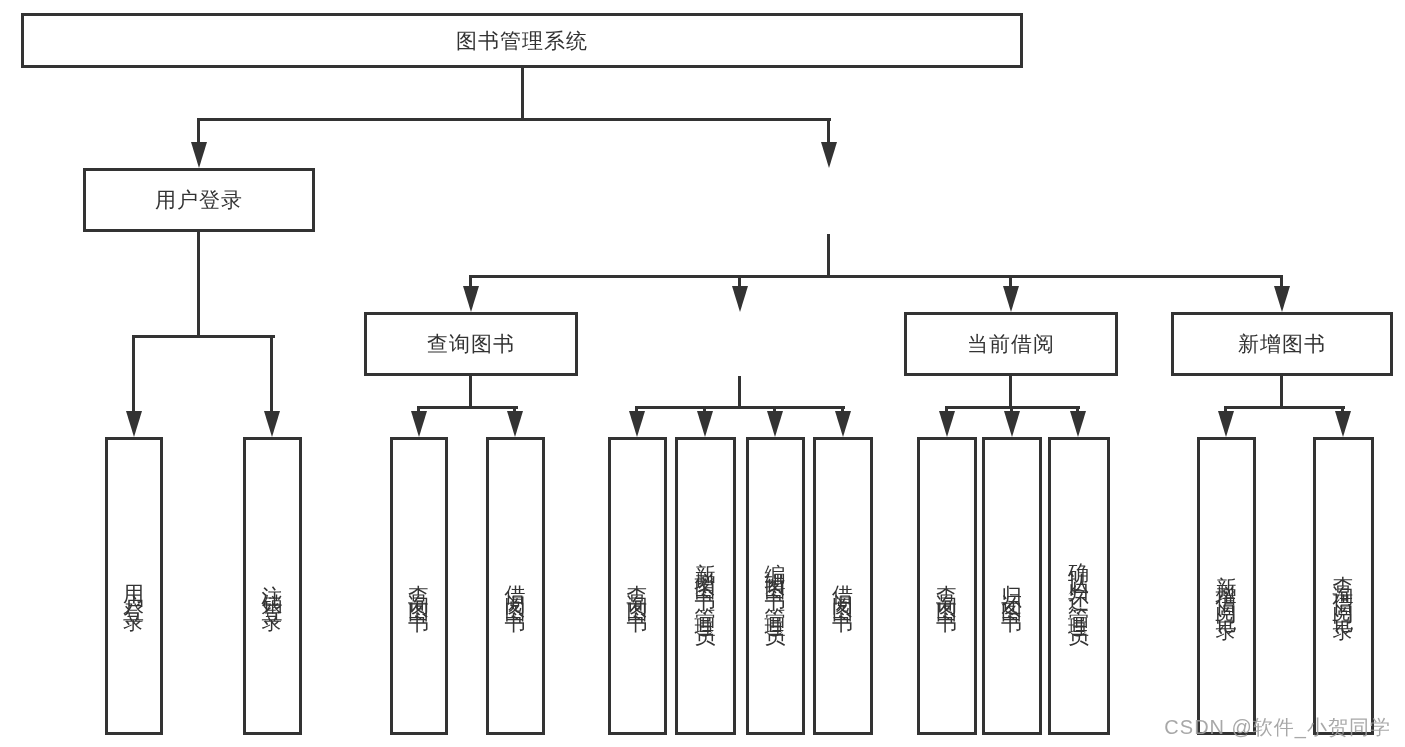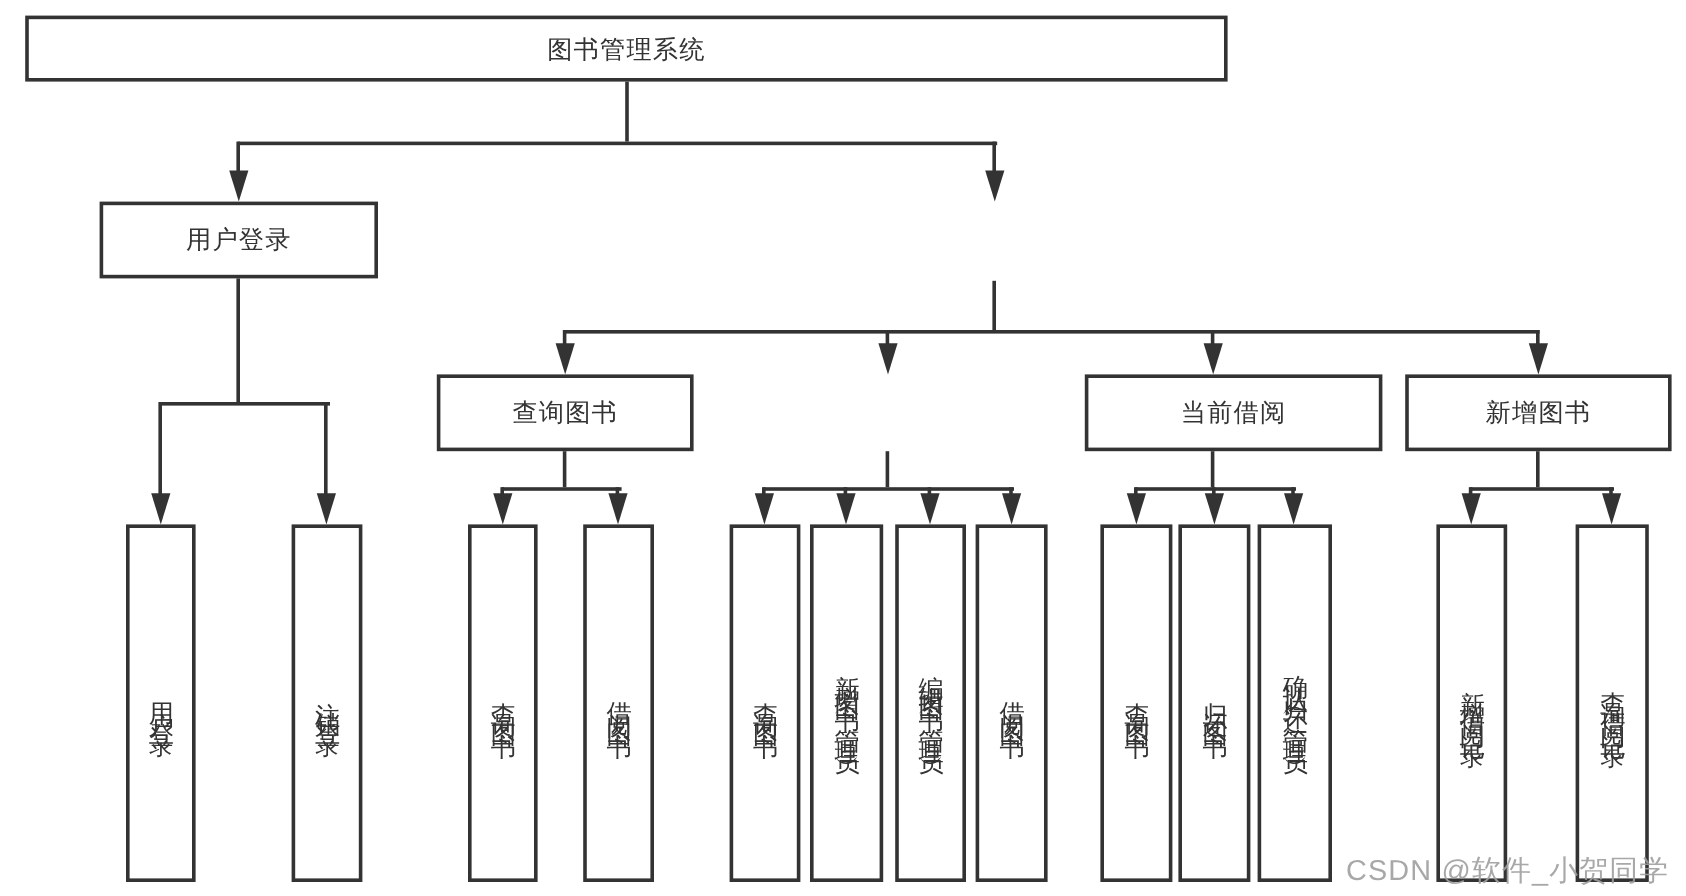--- a/index.html
+++ b/index.html
@@ -24,21 +24,21 @@
   .hline,.vline{position:absolute;background:#333;}
   .hline{height:3px;}
   .vline{width:3px;}
   .ahead{
     position:absolute;width:0;height:0;
     border-left:8px solid transparent;border-right:8px solid transparent;
     border-top:26px solid #333;
   }
   .watermark{
     position:absolute;right:14px;bottom:6px;z-index:10;
-    font-size:24px;color:rgba(158,158,158,0.9);letter-spacing:1px;
+    font-size:20px;color:rgba(158,158,158,0.9);letter-spacing:1px;
   }
 </style>
 </head>
 <body>
 
 <div id="canvas">
 
   <div class="node" style="left:21px;top:13px;width:1002px;height:55px;">
     <span>图书管理系统</span>
   </div>
@@ -68,21 +68,21 @@
   <div class="vline" style="left:738px;top:275px;height:14px;"></div>
   <div class="ahead" style="left:732px;top:286px;"></div>
   <div class="vline" style="left:1009px;top:275px;height:14px;"></div>
   <div class="ahead" style="left:1003px;top:286px;"></div>
   <div class="vline" style="left:1280px;top:275px;height:14px;"></div>
   <div class="ahead" style="left:1274px;top:286px;"></div>
 
   <div class="node" style="left:364px;top:312px;width:214px;height:64px;">
     <span>查询图书</span>
   </div>
-  <div class="node" style="left:904px;top:312px;width:248px;height:64px;">
+  <div class="node" style="left:904px;top:312px;width:214px;height:64px;">
     <span>当前借阅</span>
   </div>
   <div class="node" style="left:1171px;top:312px;width:222px;height:64px;">
     <span>新增图书</span>
   </div>
 
   <div class="vline" style="left:469px;top:376px;height:30px;"></div>
   <div class="hline" style="left:418px;top:406px;width:100px;"></div>
   <div class="vline" style="left:417px;top:406px;height:7px;"></div>
   <div class="ahead" style="left:411px;top:411px;"></div>

